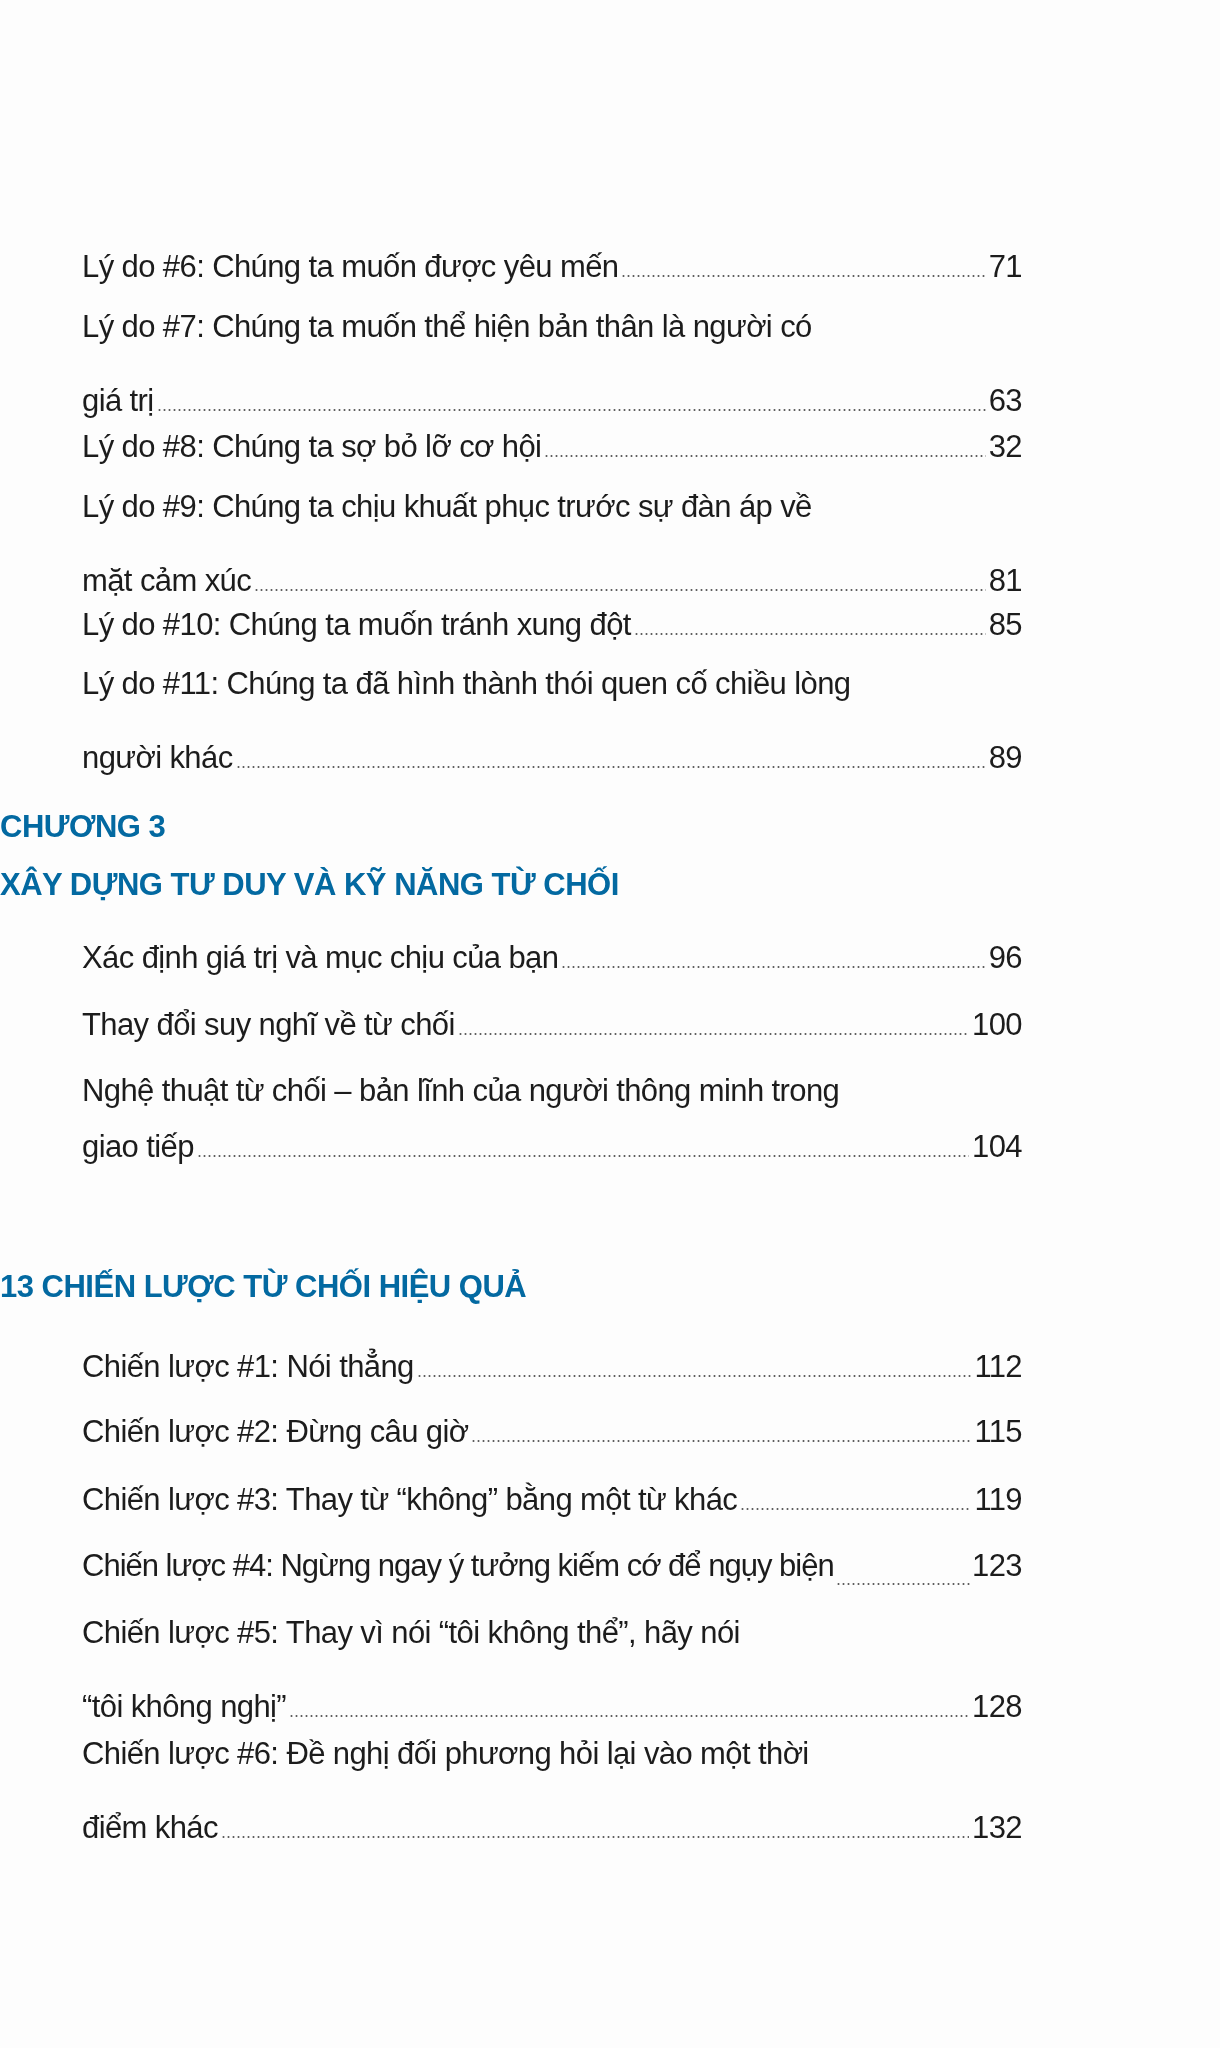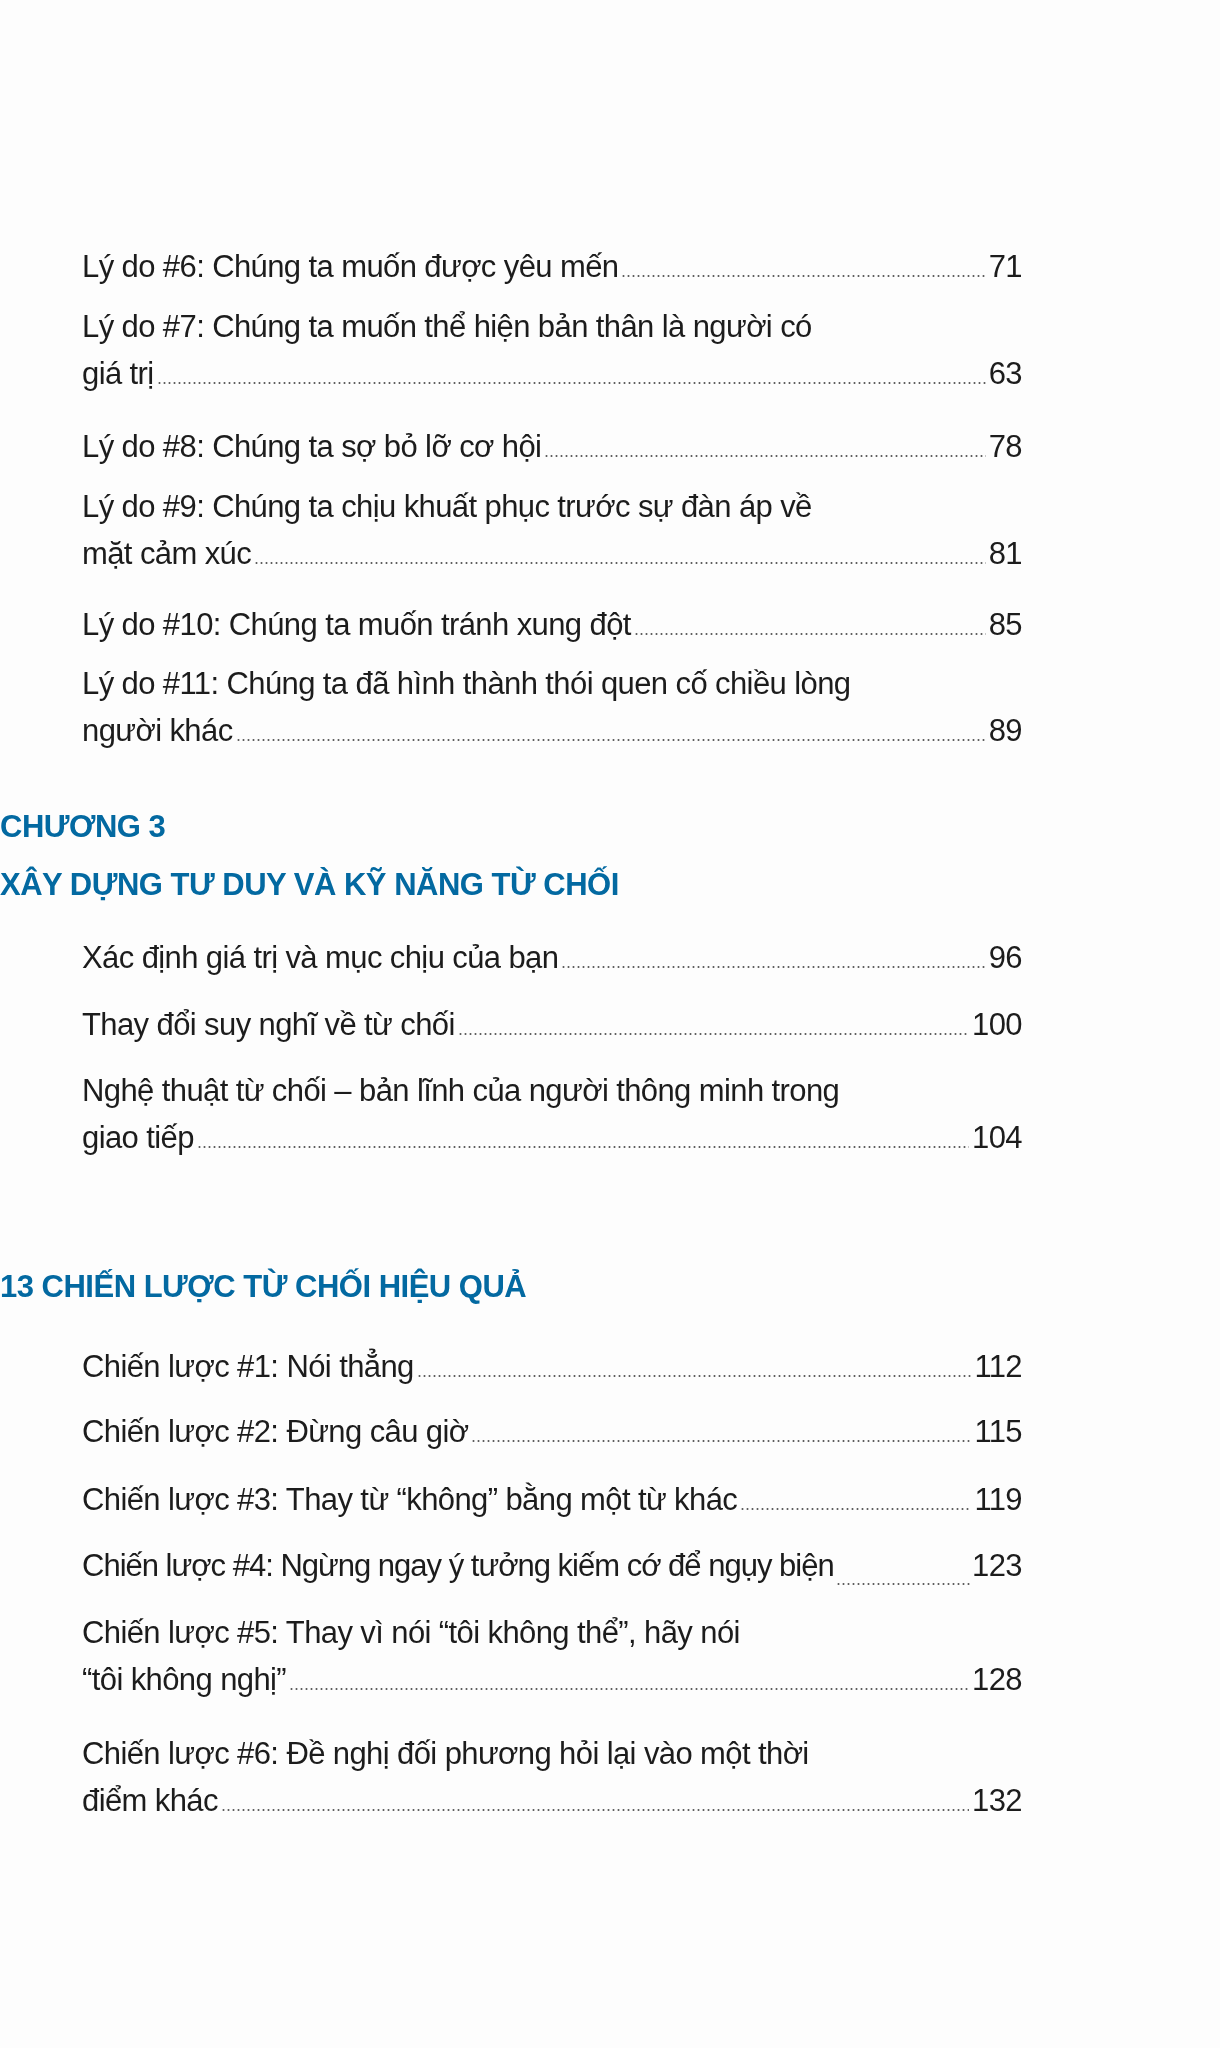--- a/index.html
+++ b/index.html
@@ -13,21 +13,21 @@
     font-size: 31px; line-height: 38px; letter-spacing: -0.6px;
   }
   .row { display: flex; align-items: baseline; height: 38px; white-space: nowrap; }
   .row .txt { flex: 0 0 auto; }
   .row .leader {
     flex: 1 1 auto; margin: 0 3px; height: 2px; align-self: flex-end; margin-bottom: 9px;
     background-image: radial-gradient(circle, #2a2a2a 0.9px, transparent 1.1px);
     background-size: 5px 3px; background-repeat: repeat-x; background-position: left center;
   }
   .row .pg { flex: 0 0 auto; }
-  .cont { margin-top: 9px; }
+  .cont { margin-top: 36px; }
   .chapter {
     position: absolute; left: 0; width: 1220px; text-align: left;
     font-weight: bold; font-size: 31px; letter-spacing: -0.5px; color: #0369a1;
   }
 </style>
 </head>
 <body>
 
 <div class="page">
 
@@ -47,21 +47,21 @@
         <span class="txt">giá trị</span>
         <span class="leader"></span>
         <span class="pg">63</span>
       </div>
   </div>
 
   <div class="entry" style="top:428px">
     <div class="row">
         <span class="txt">Lý do #8: Chúng ta sợ bỏ lỡ cơ hội</span>
         <span class="leader"></span>
-        <span class="pg">78</span>
+        <span class="pg">32</span>
       </div>
   </div>
 
   <div class="entry" style="top:488px">
     <div class="row">
         <span class="txt">Lý do #9: Chúng ta chịu khuất phục trước sự đàn áp về</span>
       </div>
     <div class="row cont">
         <span class="txt">mặt cảm xúc</span>
         <span class="leader"></span>
@@ -104,21 +104,21 @@
         <span class="txt">Thay đổi suy nghĩ về từ chối</span>
         <span class="leader"></span>
         <span class="pg">100</span>
       </div>
   </div>
 
   <div class="entry" style="top:1072px">
     <div class="row">
         <span class="txt">Nghệ thuật từ chối – bản lĩnh của người thông minh trong</span>
       </div>
-    <div class="row cont" style="">
+    <div class="row cont" style="margin-top:18px">
         <span class="txt">giao tiếp</span>
         <span class="leader"></span>
         <span class="pg">104</span>
       </div>
   </div>
 
   <div class="chapter" style="top:1269px">13 CHIẾN LƯỢC TỪ CHỐI HIỆU QUẢ</div>
 
   <div class="entry" style="top:1348px">
     <div class="row">

